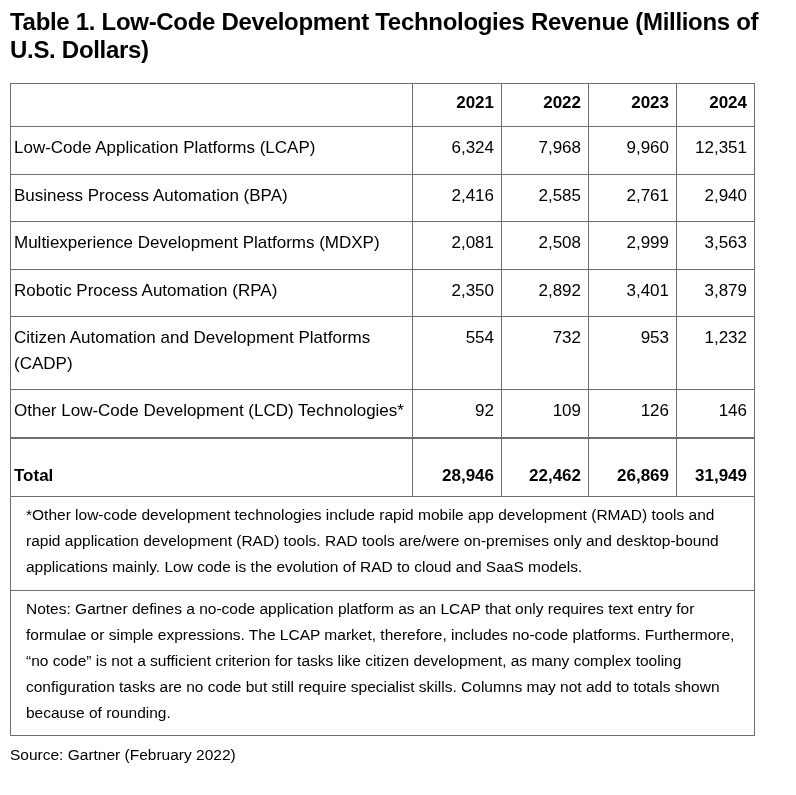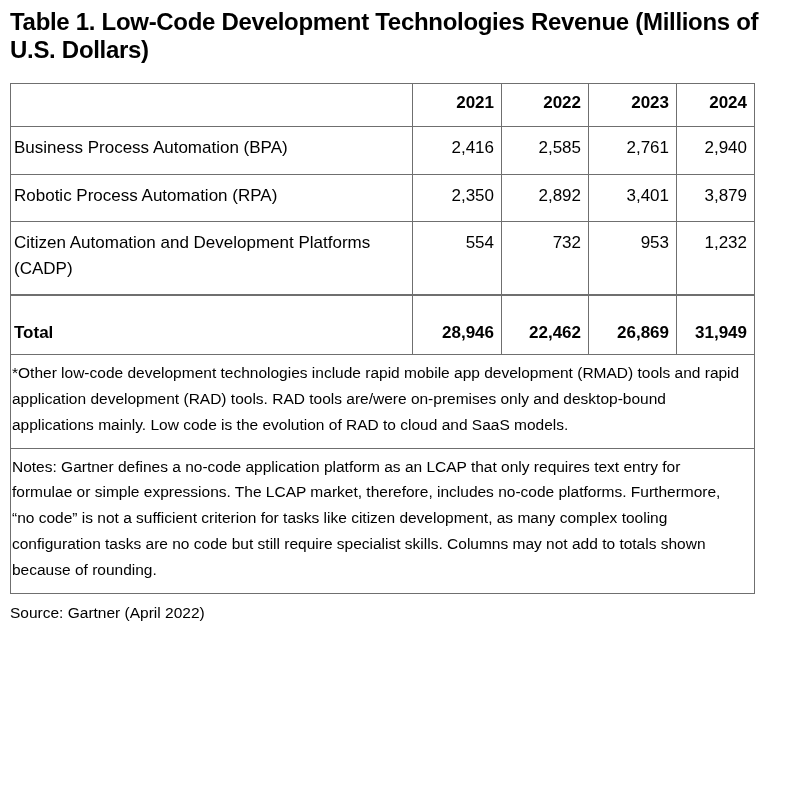--- a/index.html
+++ b/index.html
@@ -59,21 +59,21 @@
   }
   tr.total-row td {
     font-weight: bold;
     padding-top: 24px;
     padding-bottom: 8px;
     border-top-width: 2px;
   }
   td.note-cell {
     font-size: 15.5px;
     line-height: 1.67;
-    padding: 5px 10px 10px 1px;
+    padding: 5px 10px 10px 15px;
   }
   .source-line {
     font-size: 15.5px;
     margin: 10px 0 0 0;
   }
 </style>
 </head>
 <body>
 
 <h1 class="page-title">Table 1. Low-Code Development Technologies Revenue (Millions of U.S. Dollars)</h1>
@@ -91,52 +91,73 @@
       <th class="corner"></th>
 
     <th class="year">2021</th>
         <th class="year">2022</th>
         <th class="year">2023</th>
         <th class="year">2024</th>
       </tr>
   </thead>
   <tbody id="data-rows">
 
+  <tr class="data-row">
+        <td class="label">Low-Code Application Platforms (LCAP)</td>
+        <td class="num">6,324</td>
+        <td class="num">7,968</td>
+        <td class="num">9,960</td>
+        <td class="num">12,351</td>
+      </tr>
       <tr class="data-row">
         <td class="label">Business Process Automation (BPA)</td>
         <td class="num">2,416</td>
         <td class="num">2,585</td>
         <td class="num">2,761</td>
         <td class="num">2,940</td>
+      </tr>
+      <tr class="data-row">
+        <td class="label">Multiexperience Development Platforms (MDXP)</td>
+        <td class="num">2,081</td>
+        <td class="num">2,508</td>
+        <td class="num">2,999</td>
+        <td class="num">3,563</td>
       </tr>
       <tr class="data-row">
         <td class="label">Robotic Process Automation (RPA)</td>
         <td class="num">2,350</td>
         <td class="num">2,892</td>
         <td class="num">3,401</td>
         <td class="num">3,879</td>
       </tr>
       <tr class="data-row">
         <td class="label">Citizen Automation and Development Platforms (CADP)</td>
         <td class="num">554</td>
         <td class="num">732</td>
         <td class="num">953</td>
         <td class="num">1,232</td>
+      </tr>
+      <tr class="data-row">
+        <td class="label">Other Low-Code Development (LCD) Technologies*</td>
+        <td class="num">92</td>
+        <td class="num">109</td>
+        <td class="num">126</td>
+        <td class="num">146</td>
       </tr>
       <tr class="total-row">
         <td class="label">Total</td>
         <td class="num">28,946</td>
         <td class="num">22,462</td>
         <td class="num">26,869</td>
         <td class="num">31,949</td>
       </tr>
     </tbody>
   <tbody>
     <tr>
       <td class="note-cell" colspan="5">*Other low-code development technologies include rapid mobile app development (RMAD) tools and rapid application development (RAD) tools. RAD tools are/were on-premises only and desktop-bound applications mainly. Low code is the evolution of RAD to cloud and SaaS models.</td>
     </tr>
     <tr>
       <td class="note-cell" colspan="5">Notes: Gartner defines a no-code application platform as an LCAP that only requires text entry for formulae or simple expressions. The LCAP market, therefore, includes no-code platforms. Furthermore, “no code” is not a sufficient criterion for tasks like citizen development, as many complex tooling configuration tasks are no code but still require specialist skills. Columns may not add to totals shown because of rounding.</td>
     </tr>
   </tbody>
 </table>
 
-<p class="source-line">Source: Gartner (April 2022)</p>
+<p class="source-line">Source: Gartner (February 2022)</p>
 
 </body></html>

